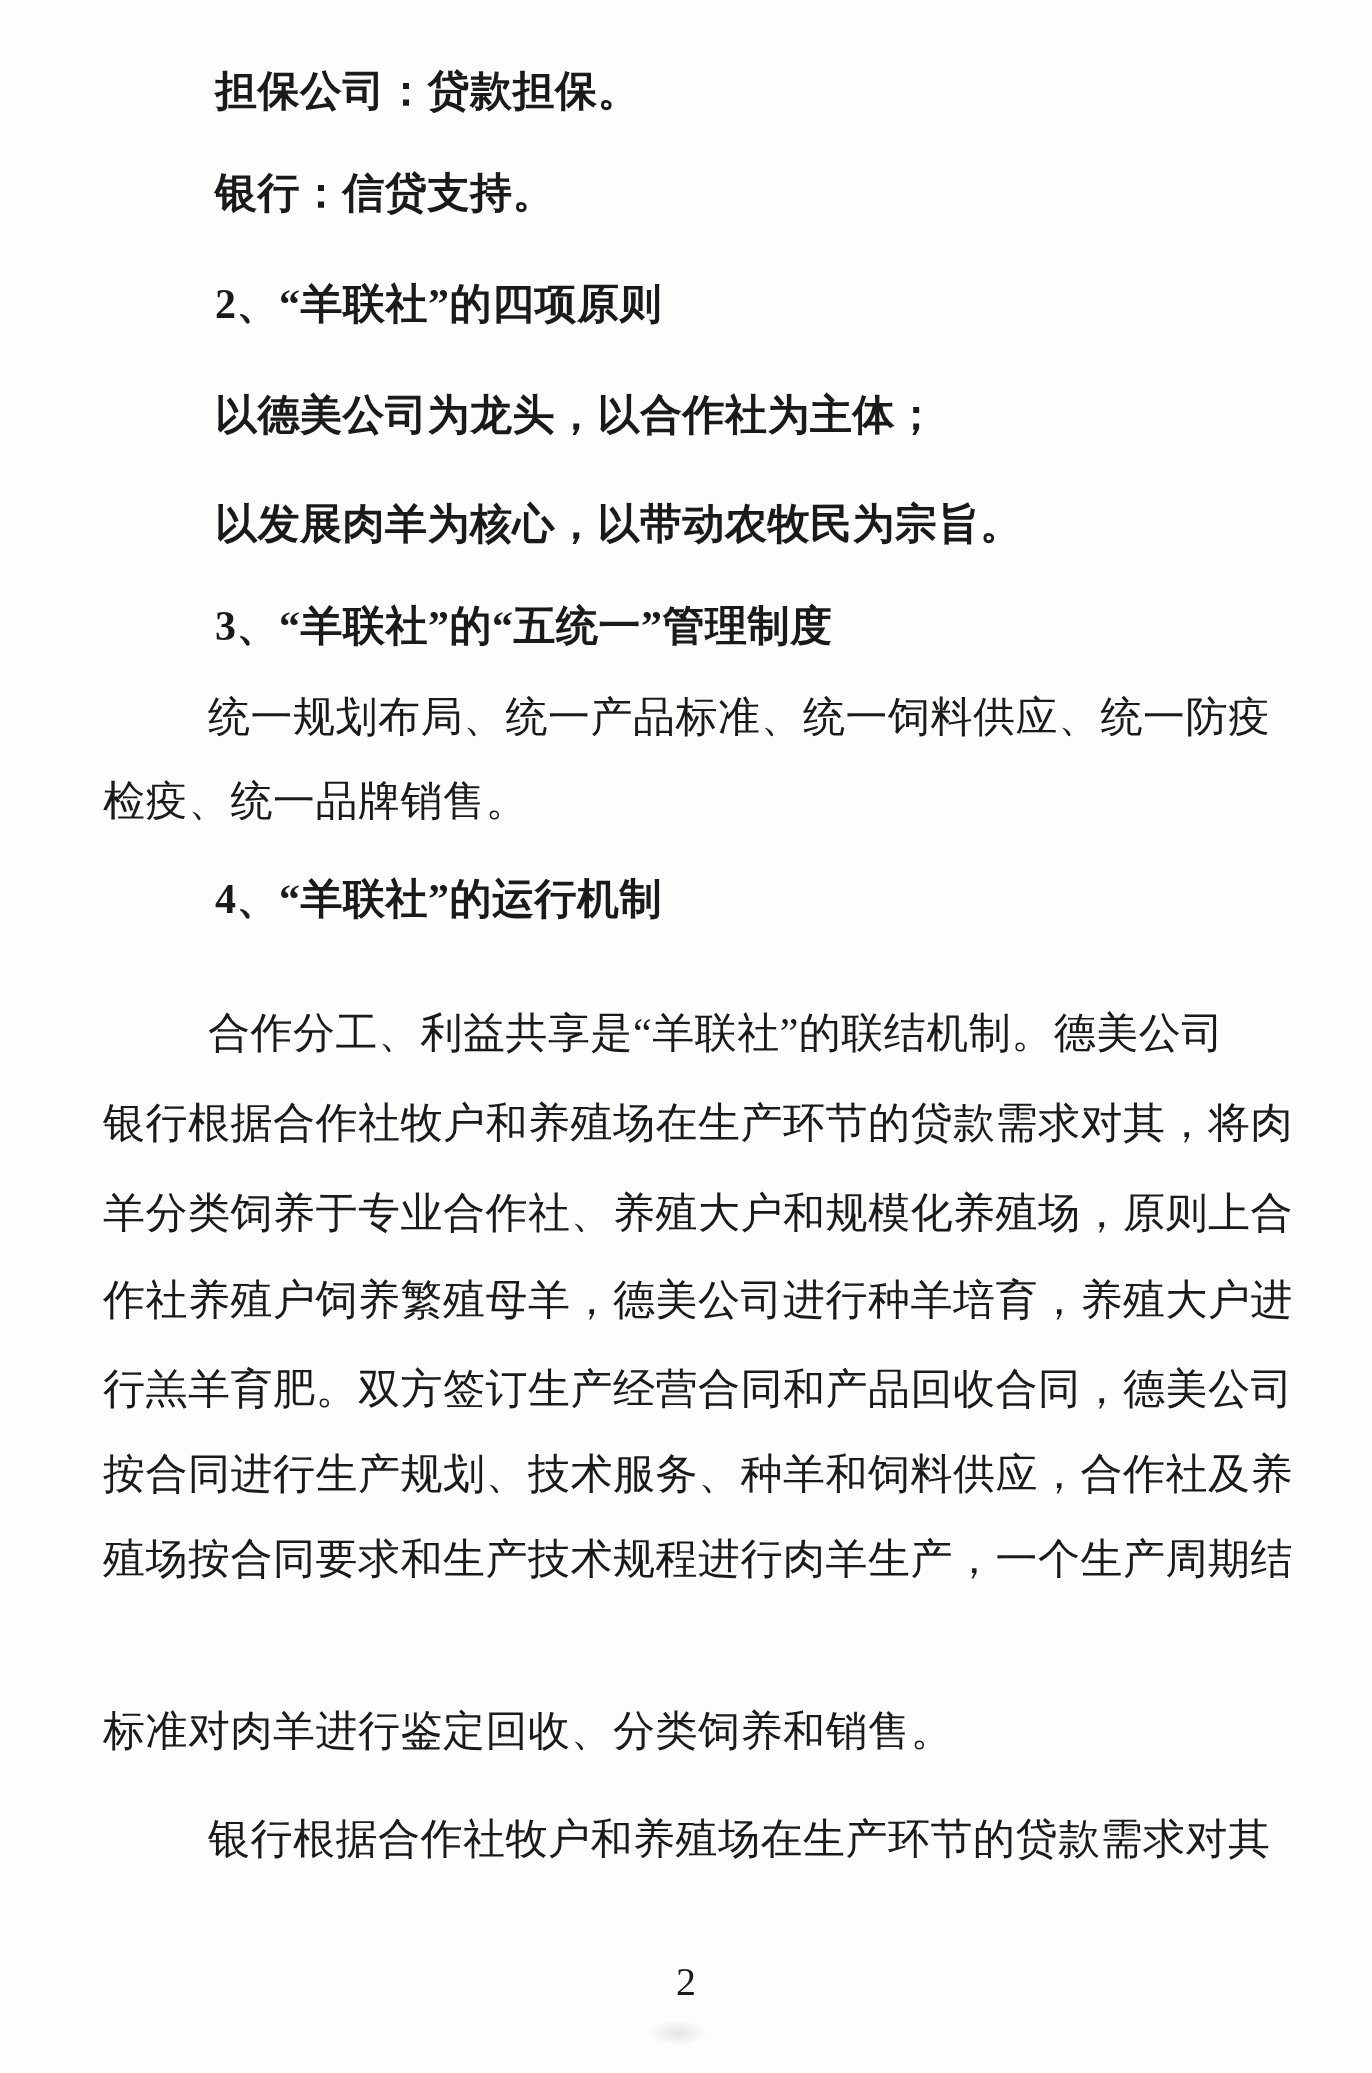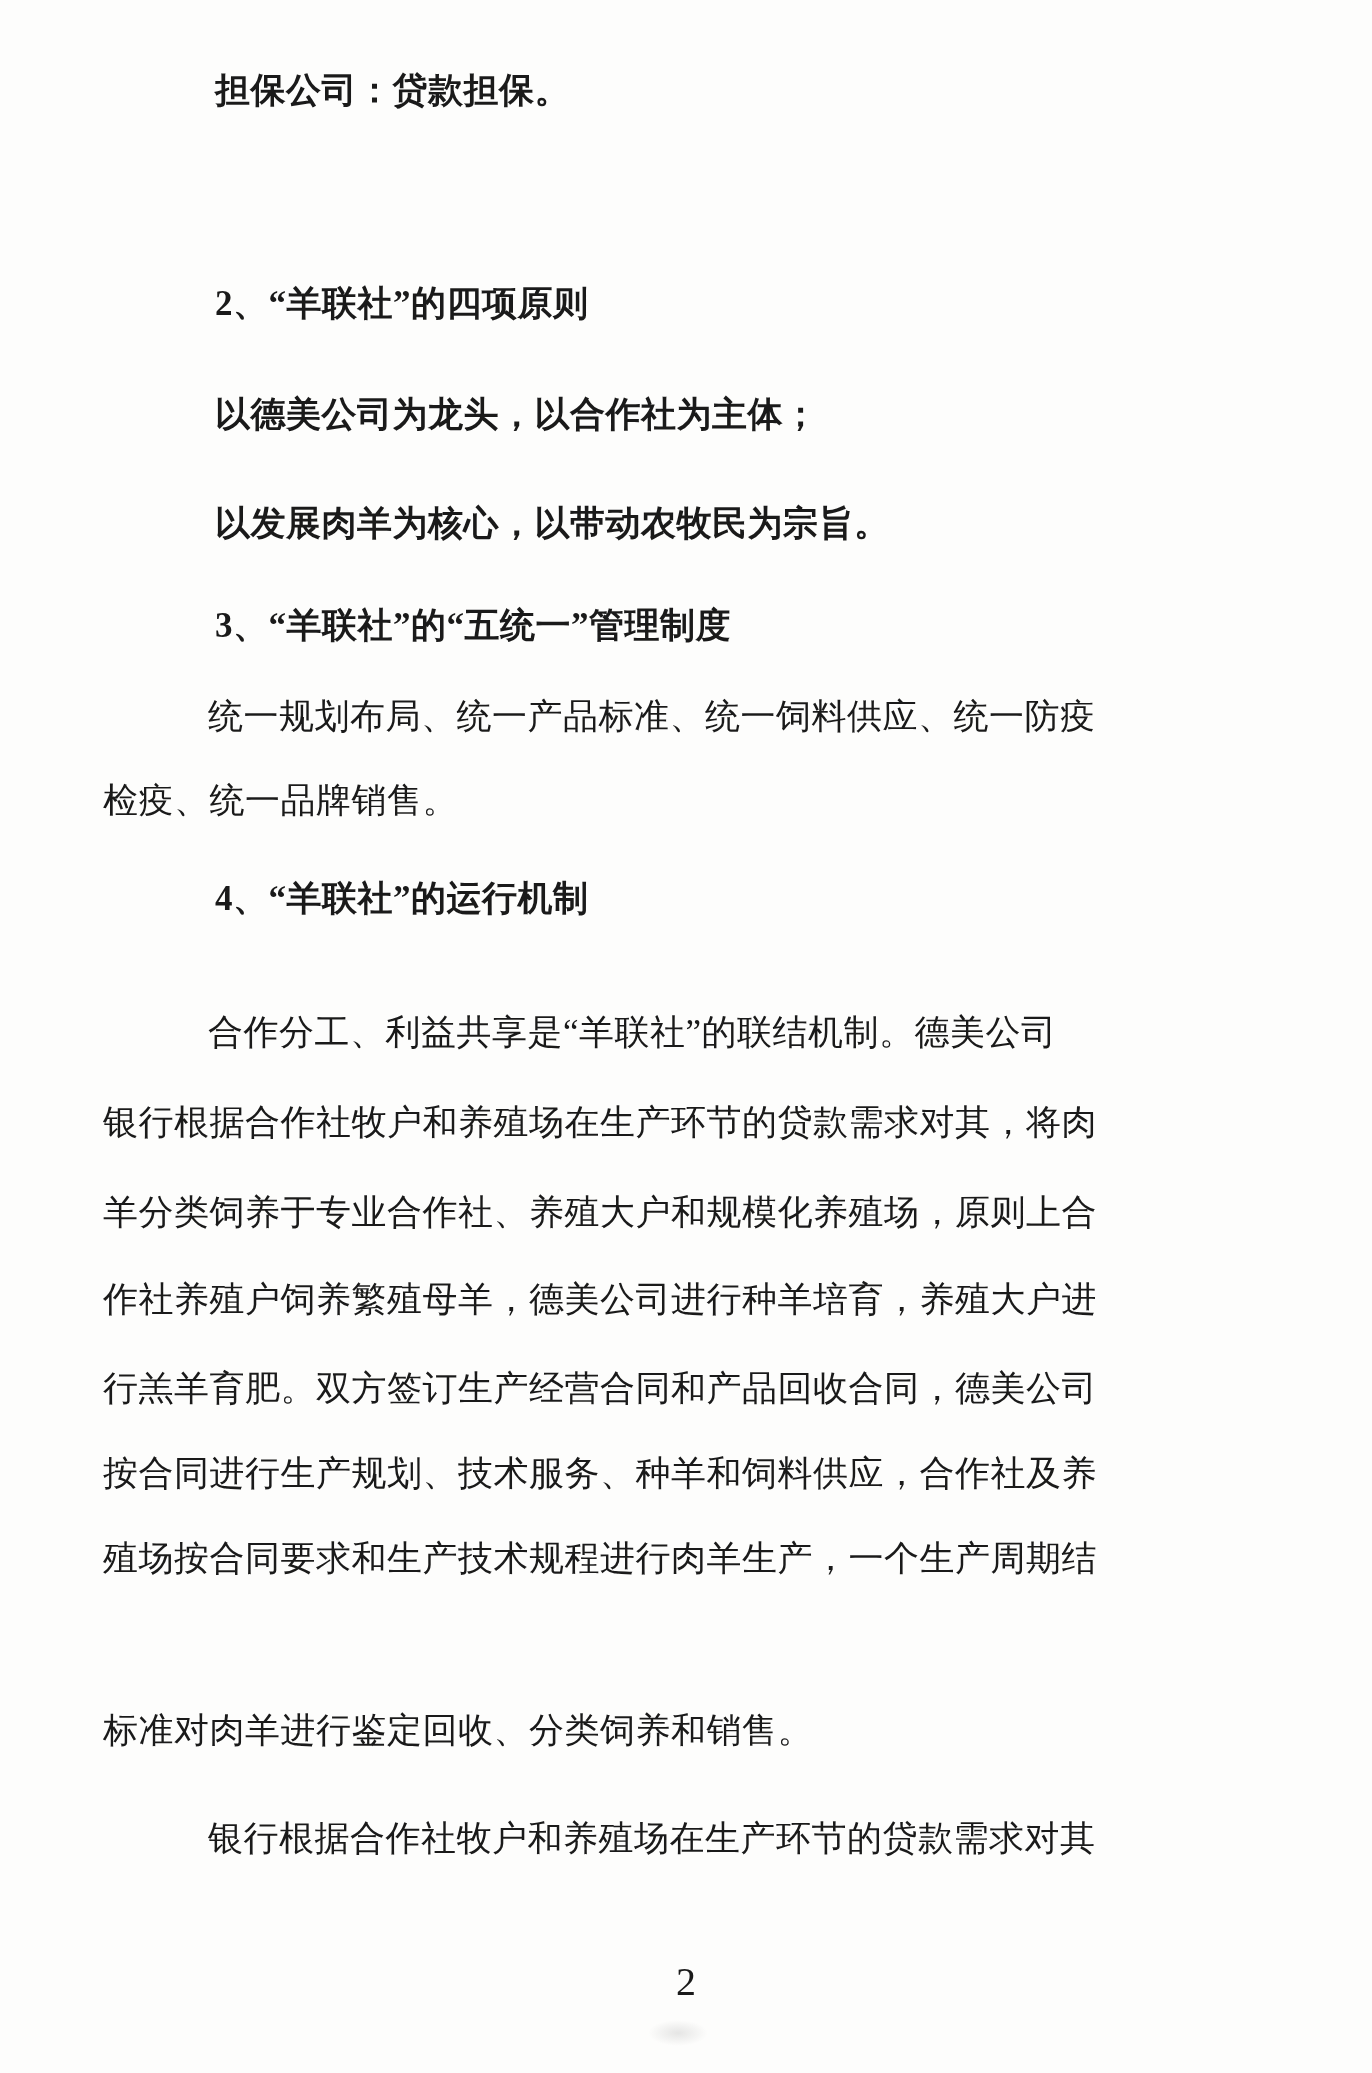--- a/index.html
+++ b/index.html
@@ -11,21 +11,21 @@
     font-family:"Liberation Serif","DejaVu Serif",serif;
     color:#1a1a1a;
     overflow:hidden;
   }
   .line{
     position:absolute;
     left:103px;
     right:63px;
     height:52px;
     line-height:52px;
-    font-size:35px;
+    font-size:42px;
     white-space:nowrap;
     letter-spacing:0.5px;
   }
   .bold{font-weight:700;}
   
   .ind-head{padding-left:112px;}
   
   .ind-para{padding-left:105px;}
   .footer{
     position:absolute;
@@ -45,20 +45,21 @@
     height:26px;
     background:radial-gradient(ellipse at center, rgba(120,120,120,0.18), rgba(120,120,120,0) 70%);
   }
 </style>
 </head>
 <body>
 
 <div class="page">
 
   <div class="line bold ind-head" style="top:65px">担保公司：贷款担保。</div>
+  <div class="line bold ind-head" style="top:167px">银行：信贷支持。</div>
 
   <div class="line bold ind-head" style="top:278px">2、“羊联社”的四项原则</div>
   <div class="line bold ind-head" style="top:389px">以德美公司为龙头，以合作社为主体；</div>
   <div class="line bold ind-head" style="top:498px">以发展肉羊为核心，以带动农牧民为宗旨。</div>
 
   <div class="line bold ind-head" style="top:600px">3、“羊联社”的“五统一”管理制度</div>
   <div class="line ind-para" style="top:691px">统一规划布局、统一产品标准、统一饲料供应、统一防疫</div>
   <div class="line" style="top:775px">检疫、统一品牌销售。</div>
 
   <div class="line bold ind-head" style="top:873px">4、“羊联社”的运行机制</div>

